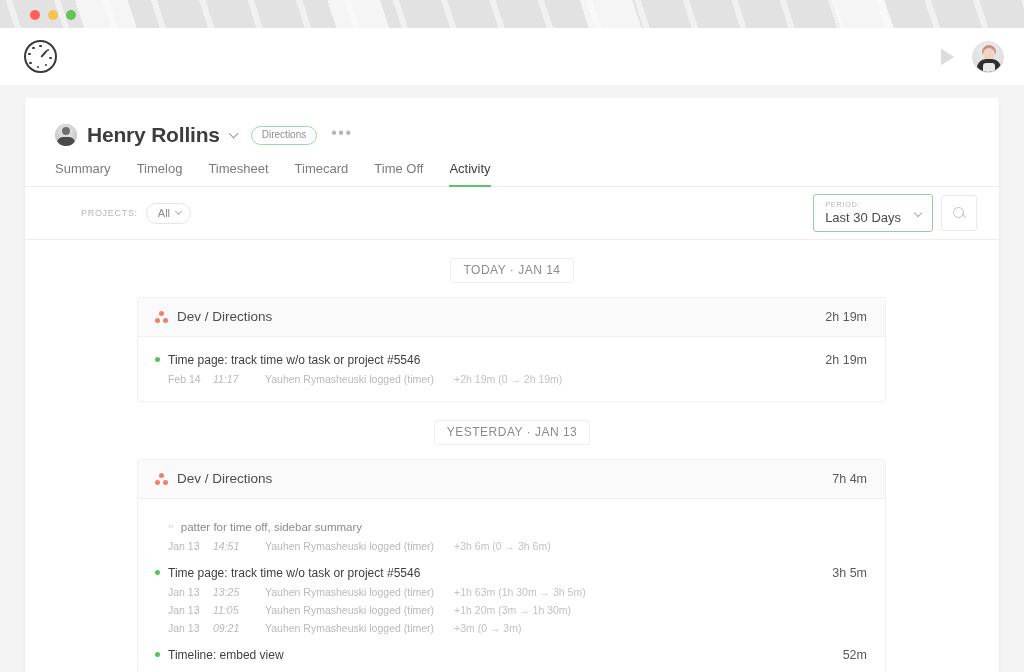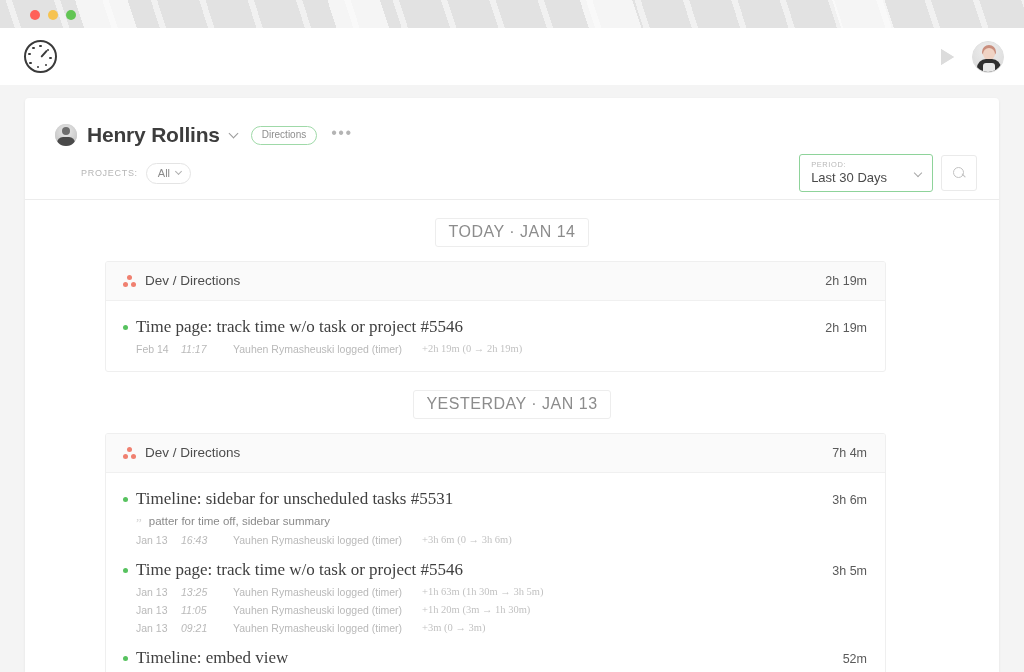--- a/index.html
+++ b/index.html
@@ -177,21 +177,21 @@
   }
   .chev-sm {
     width:5px; height:5px;
     border-right:1.3px solid #b0b0b0; border-bottom:1.3px solid #b0b0b0;
     transform: rotate(45deg); margin-bottom:2px;
   }
   .filter-right { margin-left: auto; display: flex; align-items: center; gap: 8px; }
   .period-box {
     border: 1px solid #8ed39a; border-radius: 3px;
     padding: 5px 11px 6px; min-width: 100px;
-    display: flex; align-items: center; gap: 28px;
+    display: flex; align-items: center; gap: 14px;
     background: #fff; cursor: pointer;
   }
   .period-label { font-size: 7.5px; color: #b8b8b8; letter-spacing: .6px; display:block; }
   .period-value { font-size: 13px; color: #4a4a4a; display:block; margin-top: 1px; }
   .chev-md {
     width:6px; height:6px; margin-left:auto;
     border-right:1.5px solid #a8a8a8; border-bottom:1.5px solid #a8a8a8;
     transform: rotate(45deg);
   }
   .search-btn {
@@ -210,25 +210,25 @@
     content:""; position:absolute; left:8px; top:8.5px;
     width:5px; height:1.4px; background:#c2c2c2;
     transform: rotate(45deg); border-radius:1px;
   }
 
   
   .feed { padding: 0 0 10px; }
   .day-sep { display: flex; justify-content: center; padding: 18px 0 14px; }
   .day-pill {
     border: 1px solid #ededed; border-radius: 3px;
-    font-size: 16px; color: #8c8c8c; letter-spacing: .5px;
+    font-size: 12px; color: #8c8c8c; letter-spacing: .5px;
     padding: 4px 12px 5px; background: #fff;
   }
   .card {
-    margin: 0 113px 0 80px;
+    margin: 0 113px 0 112px;
     border: 1px solid #efefef;
     border-radius: 3px;
     background: #fff;
     overflow: hidden;
   }
   .card-head {
     background: #fafafa;
     border-bottom: 1px solid #f0f0f0;
     display: flex; align-items: center;
     padding: 11px 18px 12px 17px;
@@ -245,40 +245,40 @@
   .card-total { margin-left: auto; font-size: 12.5px; color: #5a5a5a; }
 
   .card-body { padding: 6px 18px 12px 17px; }
   .entry { padding: 10px 0 4px; }
   .entry-top { display: flex; align-items: baseline; }
   .bullet {
     width: 5px; height: 5px; border-radius: 50%;
     background: #57c25f; margin-right: 8px; flex: none;
     position: relative; top: -2px;
   }
-  .entry-title { font-size: 17px; color: #3f3f3f; font-family: Liberation Serif, serif; }
+  .entry-title { font-size: 12px; color: #3f3f3f; }
   .entry-time { margin-left: auto; font-size: 12.5px; color: #5a5a5a; }
   .entry-note {
     display: flex; align-items: flex-start; gap: 7px;
     margin: 6px 0 2px 13px;
     font-size: 11.5px; color: #8a8a8a;
   }
   .quote-icon {
     color: #d4d4d4; font-size: 13px; line-height: 1;
     font-family: "Liberation Serif", serif;
     position: relative; top: 1px;
   }
   .meta-row {
     display: flex; margin: 6px 0 0 13px;
     font-size: 10.5px; color: #b9b9b9;
   }
   .m-date { width: 45px; flex: none; }
   .m-time { width: 52px; flex: none; font-style: italic; }
   .m-actor { margin-right: 20px; }
-  .m-delta { color: #c2c2c2; font-family: Liberation Serif, serif; }
+  .m-delta { color: #c2c2c2; }
 </style>
 </head>
 <body>
 
 <div class="window">
 
   <div class="titlebar">
     <div class="titlebar-texture"></div>
     <div class="traffic">
       <span class="dot red"></span>
@@ -319,20 +319,28 @@
           <span class="as-bg"></span>
           <span class="as-head"></span>
           <span class="as-body"></span>
         </span>
         <span class="profile-name">Henry Rollins</span>
         <span class="chev"></span>
         <span class="badge">Directions</span>
         <span class="dots-menu">•••</span>
       </div>
 
+      <div class="tabs">
+        <div class="tab">Summary</div>
+        <div class="tab">Timelog</div>
+        <div class="tab">Timesheet</div>
+        <div class="tab">Timecard</div>
+        <div class="tab">Time Off</div>
+        <div class="tab active">Activity</div>
+      </div>
 
       <div class="filterbar">
         <span class="proj-label">PROJECTS:</span>
         <span class="proj-select">
           <span>All</span>
           <span class="chev-sm"></span>
         </span>
         <div class="filter-right">
           <div class="period-box">
             <span>
@@ -390,32 +398,27 @@
               <i class="t"></i>
                 <i class="l"></i>
                 <i class="r"></i>
             </span>
             <span class="proj-name">Dev / Directions</span>
             <span class="card-total">7h 4m</span>
           </div>
           <div class="card-body">
 
             <div class="entry">
-              <div class="entry-top">
-                <span class="bullet"></span>
-                <span class="entry-title">Timeline: sidebar for unscheduled tasks #5531</span>
-                <span class="entry-time">3h 6m</span>
-              </div>
               <div class="entry-note">
                 <span class="quote-icon">”</span>
                 <span>patter for time off, sidebar summary</span>
               </div>
               <div class="meta-row">
                 <span class="m-date">Jan 13</span>
-                <span class="m-time">16:43</span>
+                <span class="m-time">14:51</span>
                 <span class="m-actor">Yauhen Rymasheuski logged (timer)</span>
                 <span class="m-delta">+3h 6m (0 → 3h 6m)</span>
               </div>
             </div>
 
             <div class="entry">
               <div class="entry-top">
                 <span class="bullet"></span>
                 <span class="entry-title">Time page: track time w/o task or project #5546</span>
                 <span class="entry-time">3h 5m</span>

